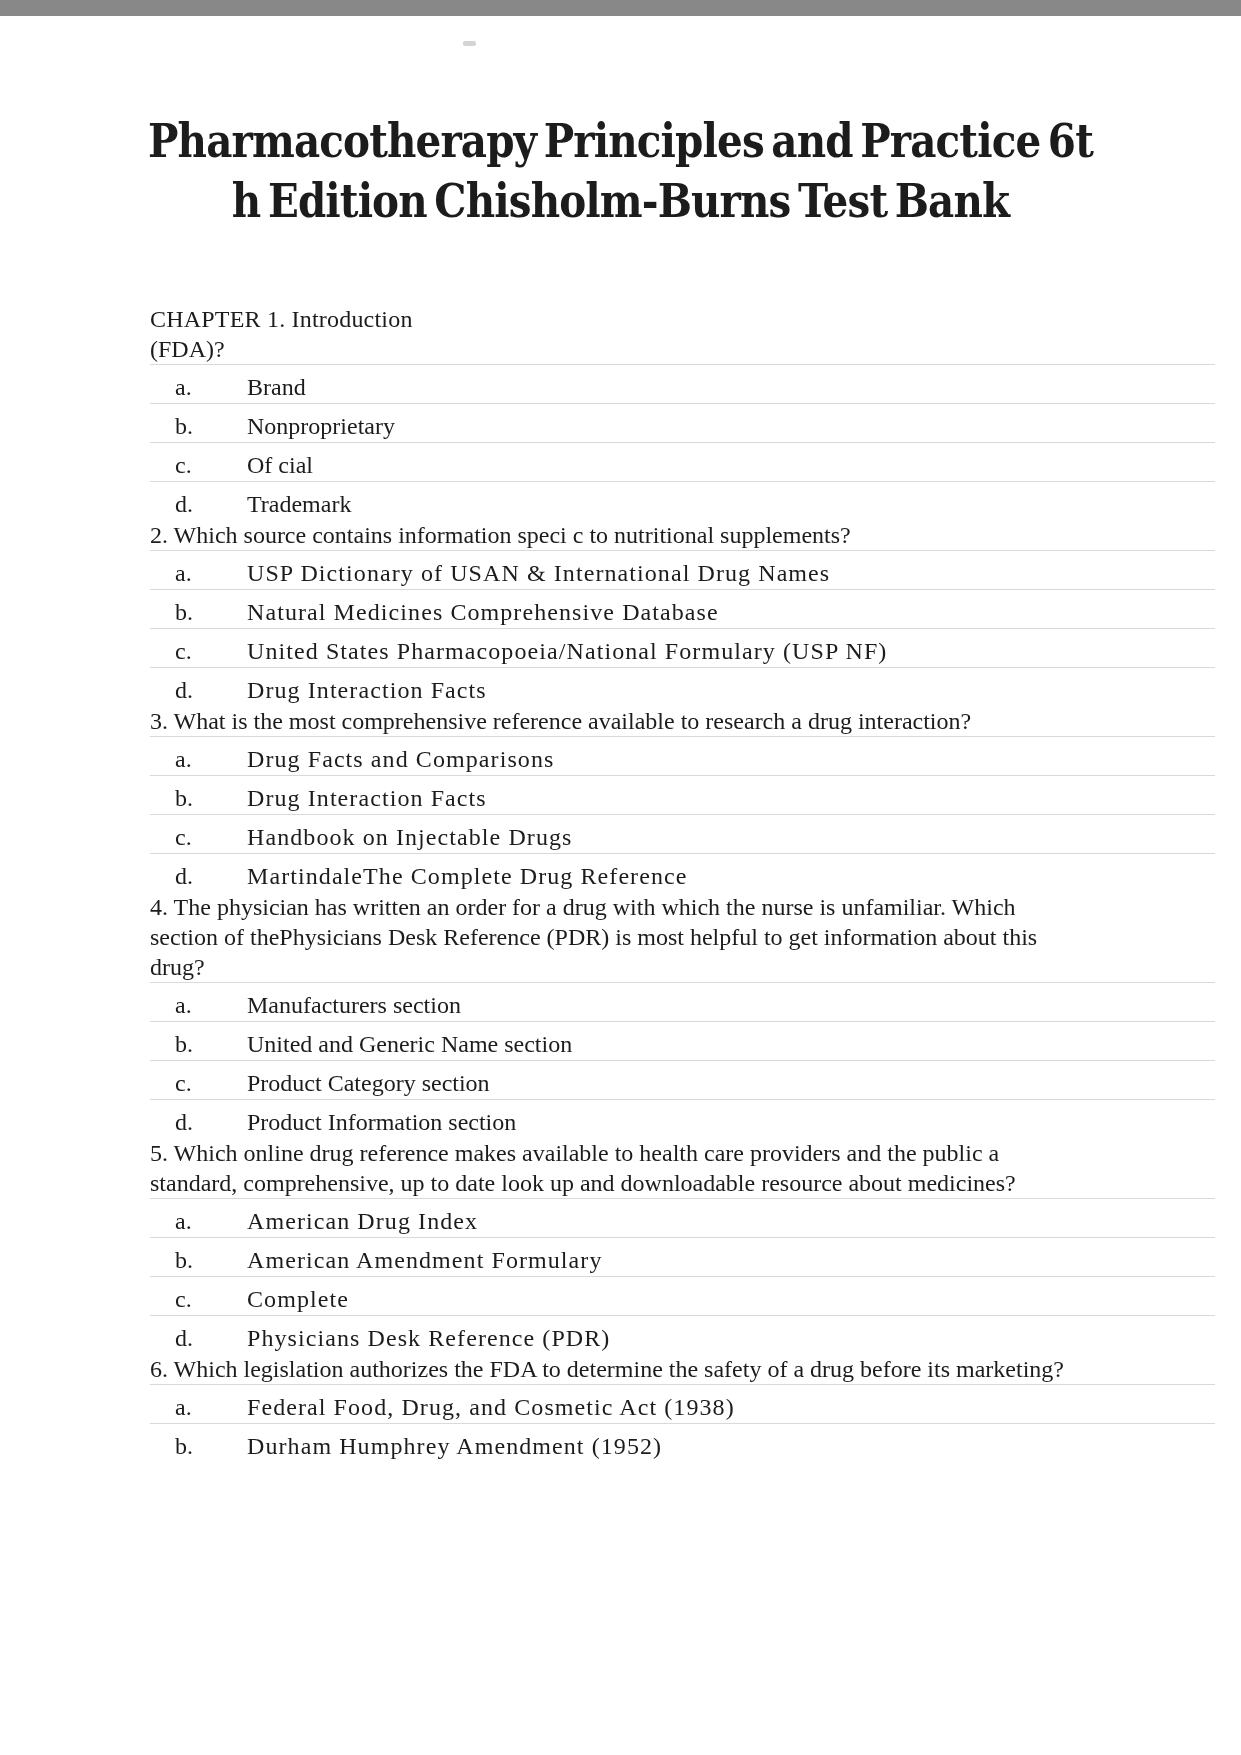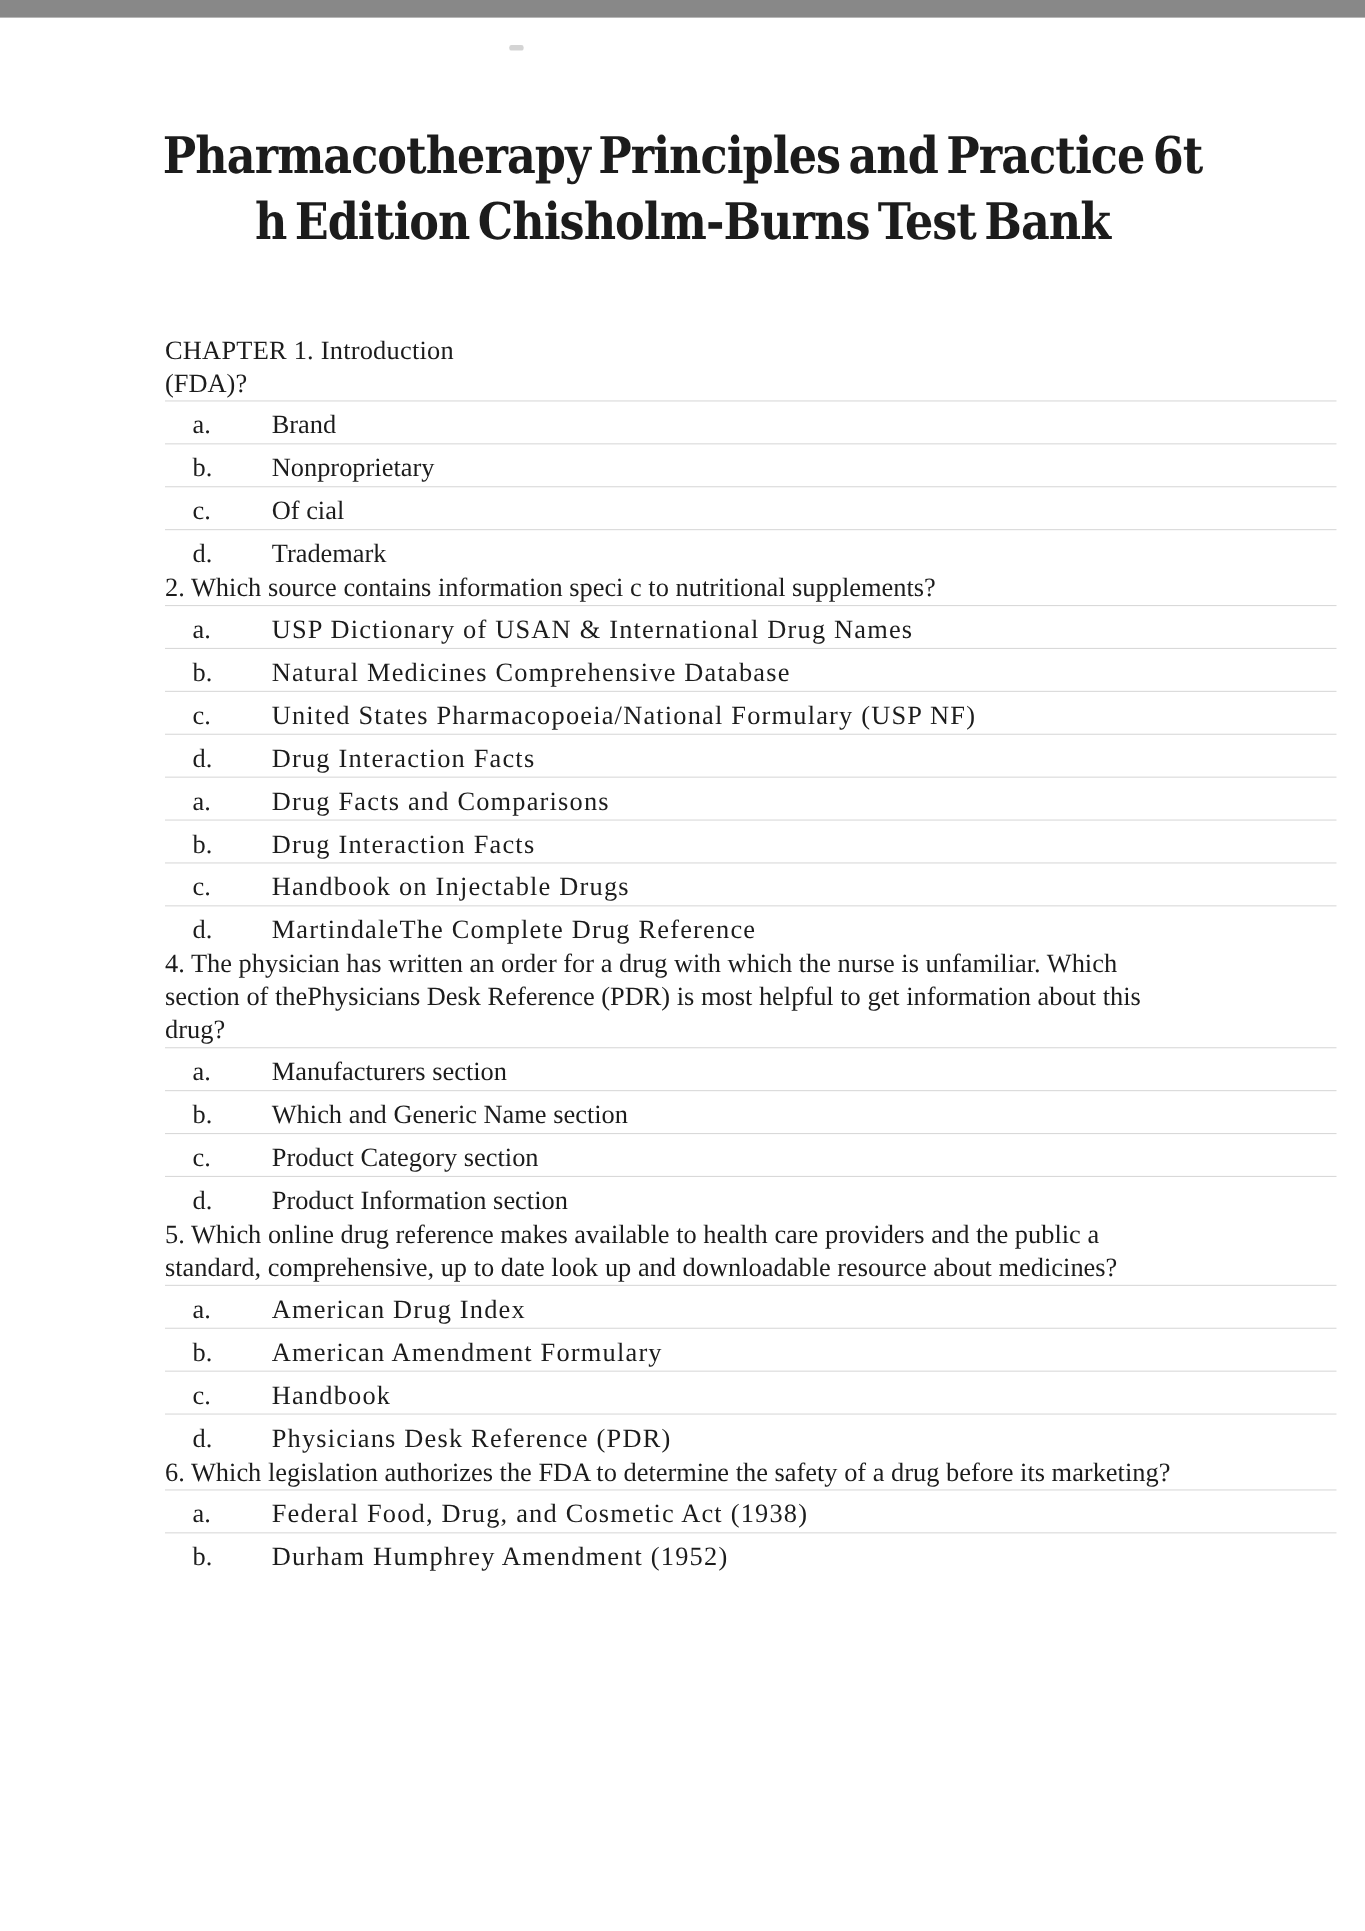--- a/index.html
+++ b/index.html
@@ -130,20 +130,23 @@
   </div>
 
   <div class="option-row">
     <span class="opt-letter">d.</span>
     <span class="opt-text opt-emphasis">Drug Interaction Facts</span>
   </div>
 </div>
   </section>
 
   <section class="question">
+    <div class="q-text">
+            <div class="q-line">3. What is the most comprehensive reference available to research a drug interaction?</div>
+          </div>
     <div class="q-options">
   <div class="option-row">
     <span class="opt-letter">a.</span>
     <span class="opt-text opt-emphasis">Drug Facts and Comparisons</span>
   </div>
 
   <div class="option-row">
     <span class="opt-letter">b.</span>
     <span class="opt-text opt-emphasis">Drug Interaction Facts</span>
   </div>
@@ -167,21 +170,21 @@
             <div class="q-line">drug?</div>
           </div>
     <div class="q-options">
   <div class="option-row">
     <span class="opt-letter">a.</span>
     <span class="opt-text">Manufacturers section</span>
   </div>
 
   <div class="option-row">
     <span class="opt-letter">b.</span>
-    <span class="opt-text">Which and Generic Name section</span>
+    <span class="opt-text">United and Generic Name section</span>
   </div>
 
   <div class="option-row">
     <span class="opt-letter">c.</span>
     <span class="opt-text">Product Category section</span>
   </div>
 
   <div class="option-row">
     <span class="opt-letter">d.</span>
     <span class="opt-text">Product Information section</span>
@@ -200,21 +203,21 @@
     <span class="opt-text opt-emphasis">American Drug Index</span>
   </div>
 
   <div class="option-row">
     <span class="opt-letter">b.</span>
     <span class="opt-text opt-emphasis">American Amendment Formulary</span>
   </div>
 
   <div class="option-row">
     <span class="opt-letter">c.</span>
-    <span class="opt-text opt-emphasis">Handbook</span>
+    <span class="opt-text opt-emphasis">Complete</span>
   </div>
 
   <div class="option-row">
     <span class="opt-letter">d.</span>
     <span class="opt-text opt-emphasis">Physicians Desk Reference (PDR)</span>
   </div>
 </div>
   </section>
 
   <section class="question">

